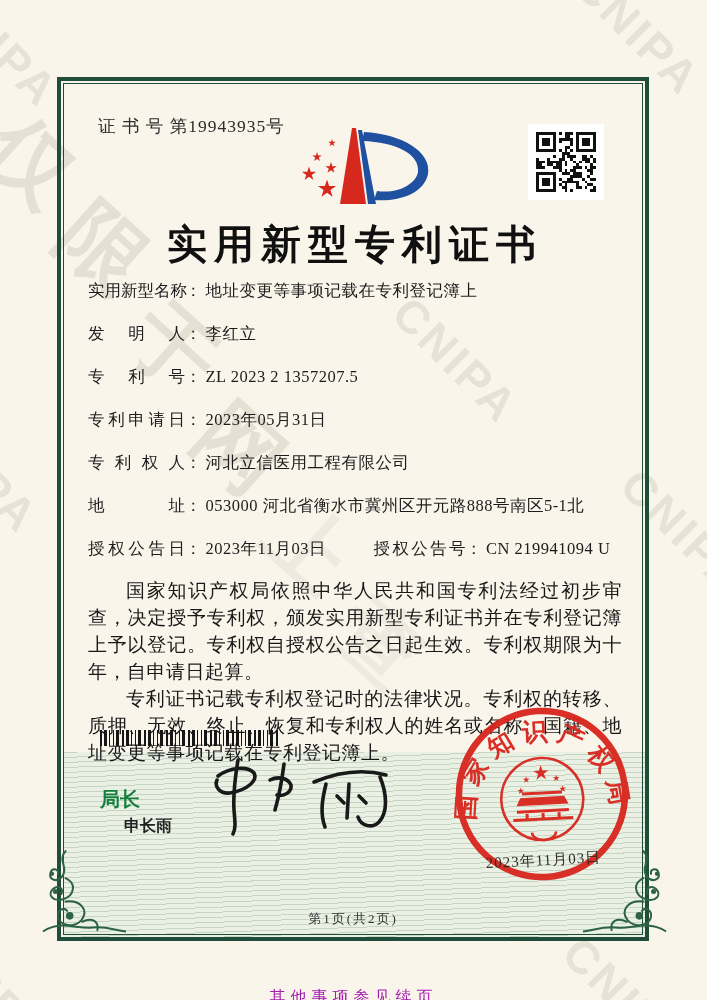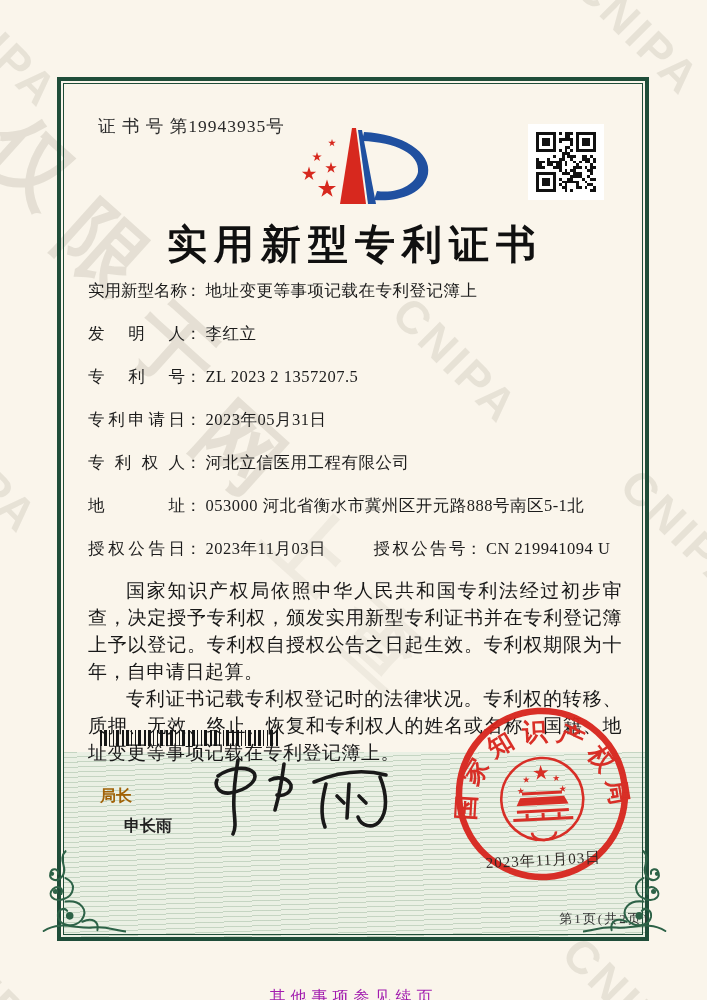--- a/index.html
+++ b/index.html
@@ -56,28 +56,28 @@
 
   .paras{left:88px;top:577px;width:534px;font-size:19px;line-height:27px;color:#181818;}
   .paras p{margin:0;text-indent:2em;text-align:justify;letter-spacing:.5px;}
 
   .barcode{left:100px;top:730px;width:178px;height:16px;
     background:repeating-linear-gradient(90deg,#161616 0 2px,rgba(0,0,0,0) 2px 4px,#161616 4px 7px,
       rgba(0,0,0,0) 7px 9px,#161616 9px 10px,rgba(0,0,0,0) 10px 13px,#161616 13px 14px,
       rgba(0,0,0,0) 14px 16px,#161616 16px 19px,rgba(0,0,0,0) 19px 22px);}
 
   .sig-title{left:100px;top:786px;font-family:"Liberation Sans",sans-serif;font-weight:700;
-             font-size:16px;color:#a16207;}
+             font-size:20px;color:#15803d;}
   .sig-name{left:100px;top:816px;font-family:"Liberation Sans",sans-serif;font-weight:700;
             font-size:16px;color:#222;margin-left:24px;}
   .sig-svg{left:198px;top:752px;width:205px;height:88px;}
 
   .seal{left:452px;top:704px;width:180px;height:180px;z-index:4;opacity:.95;}
 
-  .page-no{left:57px;top:910px;width:592px;text-align:right;font-size:13px;color:#333;
+  .page-no{left:57px;top:910px;width:592px;text-align:center;font-size:13px;color:#333;
            letter-spacing:2px;}
   .continuation{left:0;top:987px;width:707px;text-align:center;font-size:16px;color:#a21caf;
                 letter-spacing:5px;}
 
   .ornament{position:absolute;z-index:4;width:84px;height:97px;}
   .ornament.left{left:42px;top:843px;}
   .ornament.right{left:583px;top:843px;transform:scaleX(-1);}
 </style>
 </head>
 <body>

